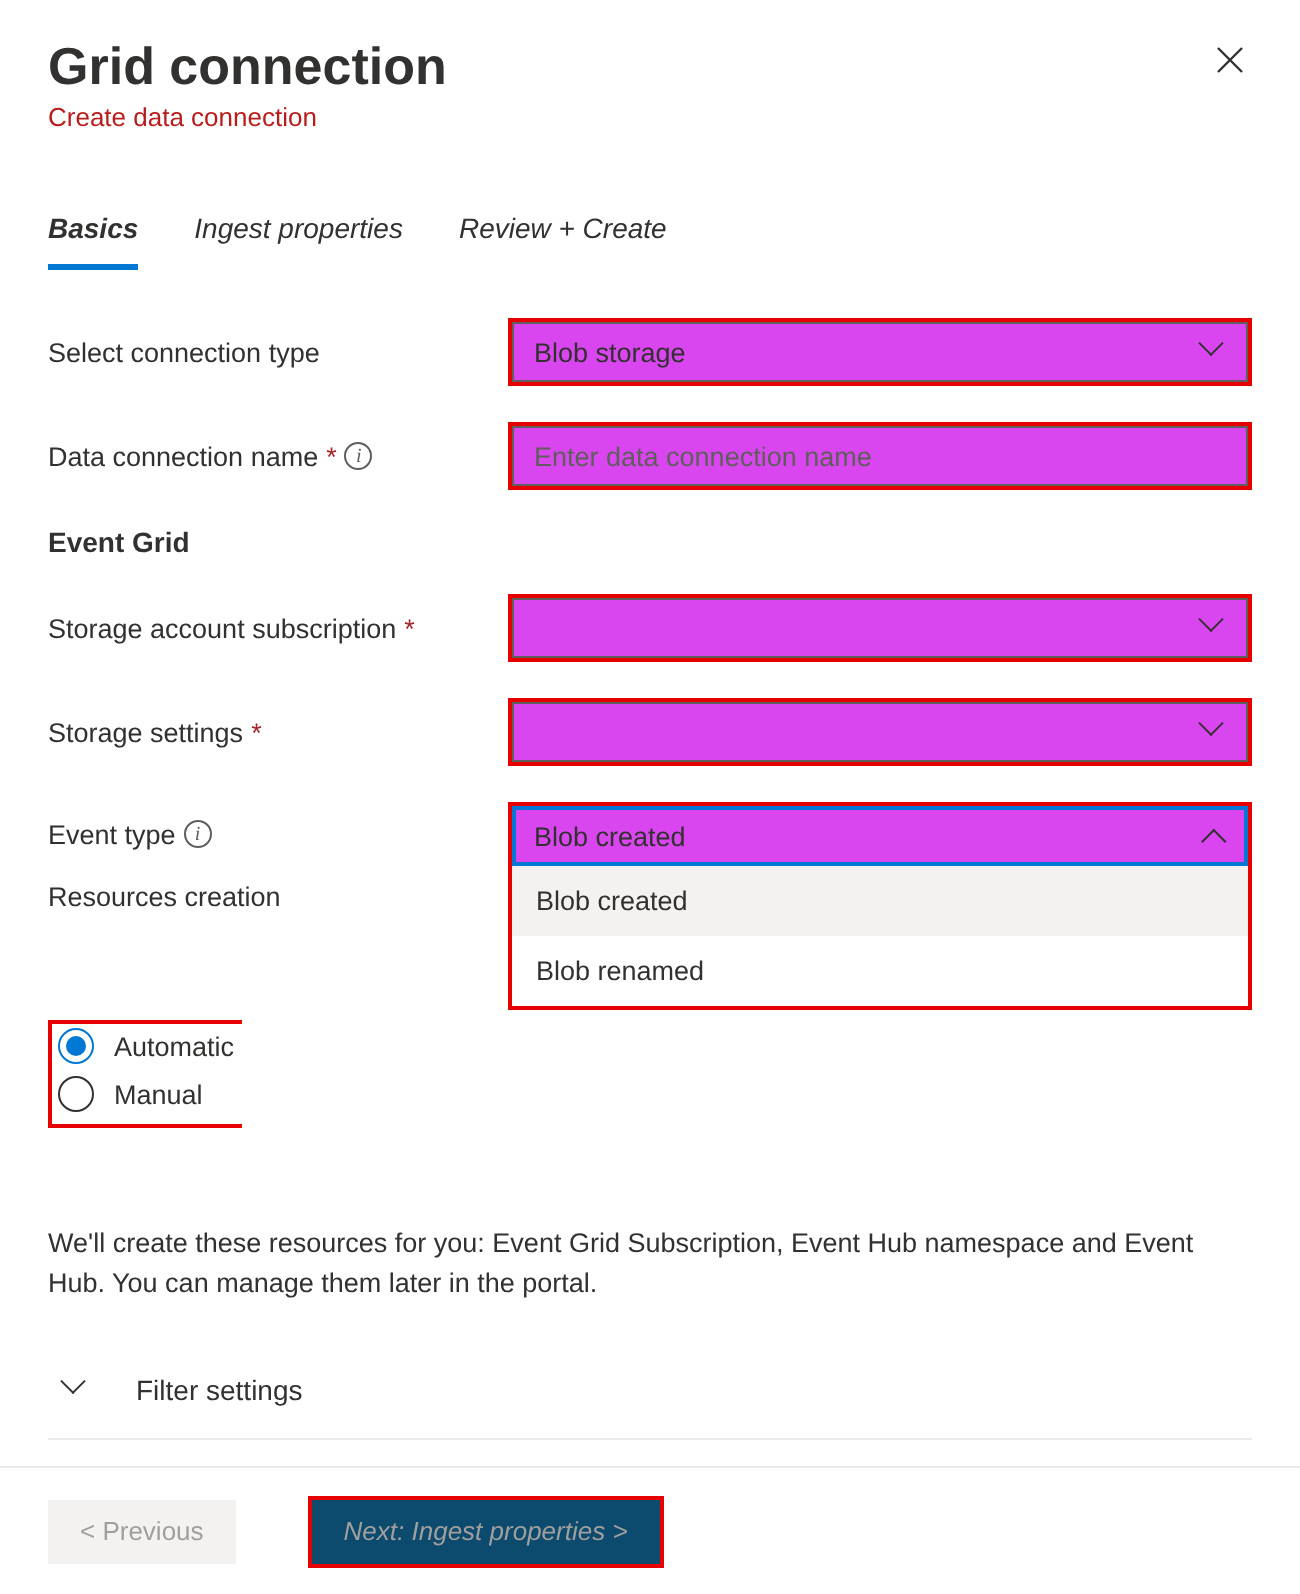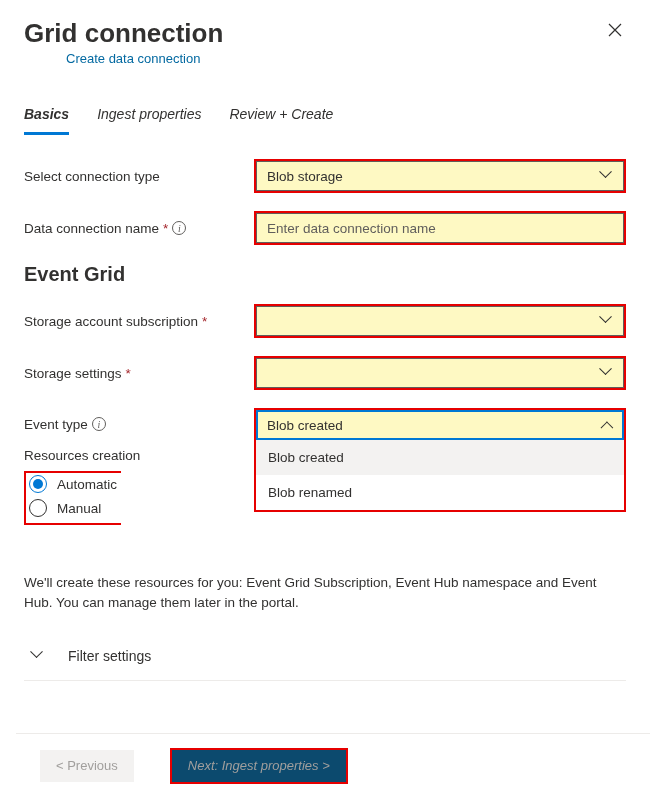--- a/index.html
+++ b/index.html
@@ -7,56 +7,56 @@
       font-family: "Segoe UI", -apple-system, sans-serif;
       width: 650px;
       height: 797px;
       background: #fff;
       color: #323130;
       position: relative;
     }
     .panel { padding: 18px 24px 0 24px; }
     .header-row { display: flex; justify-content: space-between; align-items: flex-start; }
     .title { font-size: 26px; font-weight: 600; color: #323130; }
-    .subtitle { font-size: 13px; color: #0369a1; margin-top: 2px; margin-left: 42px; }
+    .subtitle { font-size: 13px; color: #b91c1c; margin-top: 2px; }
     .close-btn { font-size: 18px; cursor: pointer; padding: 4px; line-height: 1; }
     .tabs { display: flex; gap: 28px; margin-top: 34px; border-bottom: 0; }
     .tab { font-size: 14px; padding: 6px 0 10px 0; cursor: pointer; color: #323130; font-style: italic; }
     .tab.active { font-weight: 600; border-bottom: 3px solid #0078d4; }
     .form { margin-top: 24px; }
     .form-row { display: flex; align-items: center; margin-bottom: 18px; }
     .form-label { width: 230px; font-size: 13.5px; color: #323130; display: flex; align-items: center; gap: 4px; }
     .req { color: #a4262c; }
     .info-icon {
       display: inline-flex; width: 14px; height: 14px; border: 1px solid #605e5c;
       border-radius: 50%; font-size: 10px; align-items: center; justify-content: center;
       color: #605e5c; font-style: italic; font-family: serif;
     }
     .form-control-wrap { flex: 1; position: relative; }
     .highlight { border: 2px solid #e60000; }
-    .highlight-left { border: 2px solid #e60000; border-right: none; padding: 1px 0 1px 1px; margin-right: 6px; }
+    .highlight-left { border: 2px solid #e60000; border-right: none; padding: 1px 0 1px 1px; margin-right: 6px; margin-top: 46px; }
     .select, .input {
       width: 100%; height: 30px; padding: 0 30px 0 10px; font-size: 13.5px;
-      border: 1px solid #605e5c; background: #fef9c3; position: relative;
+      border: 1px solid #605e5c; background: #d946ef; position: relative;
       display: flex; align-items: center; cursor: pointer;
     }
     .select.open { border: 1px solid #0078d4; box-shadow: inset 0 0 0 1px #0078d4; }
     .input { cursor: text; }
     .input::placeholder { color: #605e5c; }
     .chev {
       position: absolute; right: 10px; top: 50%; transform: translateY(-50%);
       width: 12px; height: 12px; pointer-events: none;
     }
     .chev-down::before, .chev-up::before {
       content: ""; display: block; width: 8px; height: 8px;
       border-right: 1px solid #323130; border-bottom: 1px solid #323130;
     }
     .chev-down::before { transform: rotate(45deg) translate(-2px, -2px); }
     .chev-up::before { transform: rotate(-135deg) translate(-4px, -2px); }
-    .section-heading { font-size: 20px; font-weight: 600; margin: 8px 0 18px 0; }
+    .section-heading { font-size: 14px; font-weight: 600; margin: 8px 0 18px 0; }
     .dropdown-list {
       position: absolute; top: 30px; left: -2px; right: -2px; background: #fff;
       border: 2px solid #e60000; border-top: none; z-index: 10;
     }
     .dropdown-item { padding: 10px 12px; font-size: 13.5px; cursor: pointer; }
     .dropdown-item:hover, .dropdown-item.hover { background: #f3f2f1; }
     .radio-group { margin-top: 8px; }
     .radio-title { font-size: 13.5px; margin-bottom: 8px; }
     .radios-box { display: inline-block; }
     .radio-row { display: flex; align-items: center; gap: 10px; padding: 1px 4px 5px 2px; font-size: 13.5px; cursor: pointer; }
@@ -66,21 +66,21 @@
     }
     .radio.checked { border-color: #0078d4; }
     .radio.checked::after {
       content: ""; width: 10px; height: 10px; background: #0078d4; border-radius: 50%;
     }
     .desc { font-size: 13.5px; color: #323130; margin-top: 48px; line-height: 1.5; }
     .expander { display: flex; align-items: center; gap: 24px; margin-top: 24px; padding: 10px 8px; cursor: pointer; font-size: 14px; }
     .expander .chev-down { position: static; transform: none; }
     .divider { height: 1px; background: #edebe9; margin-top: 6px; }
     .footer {
-      position: absolute; bottom: 0; left: 16px; right: 0; height: 64px;
+      position: absolute; bottom: 0; left: 0; right: 0; height: 64px;
       border-top: 1px solid #edebe9; display: flex; align-items: center; gap: 36px;
       padding: 0 24px;
     }
     .btn {
       height: 32px; padding: 0 16px; font-size: 13px; cursor: pointer;
       border: none; display: inline-flex; align-items: center;
     }
     .btn-prev { background: #f3f2f1; color: #a19f9d; }
     .btn-next-wrap { border: 2px solid #e60000; }
     .btn-next { background: #0c4a6e; color: #a19f9d; font-style: italic; }

